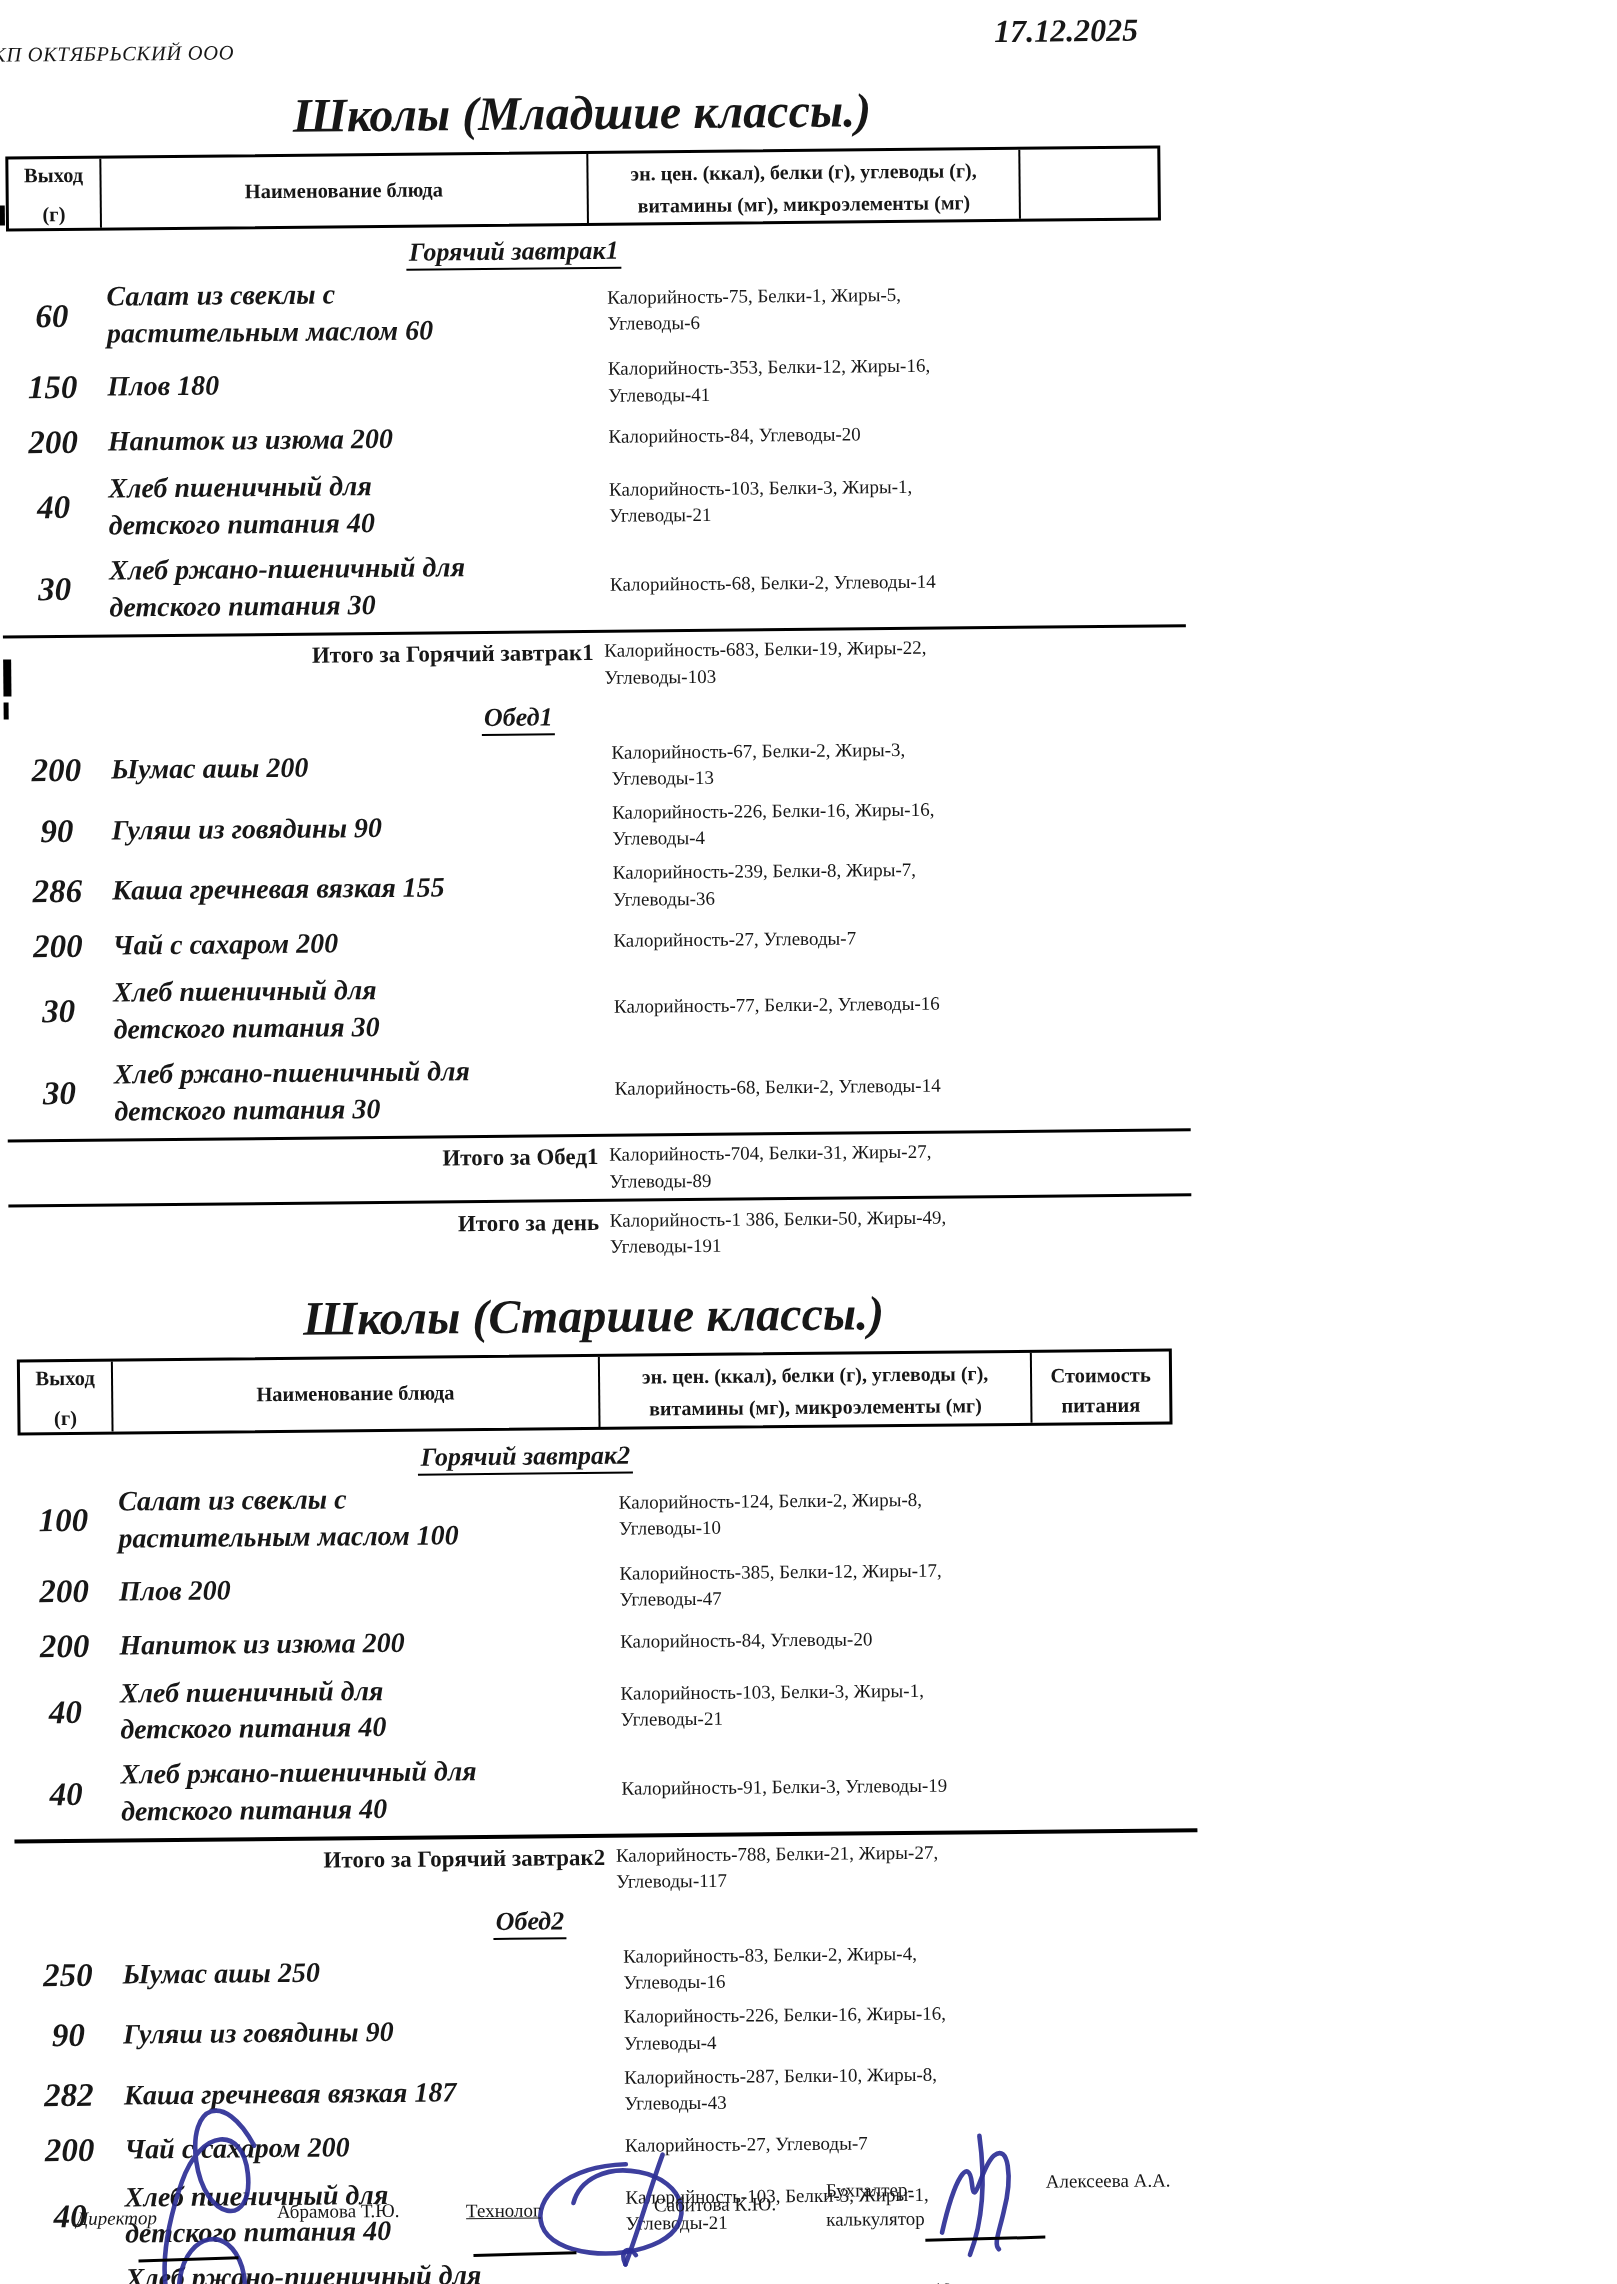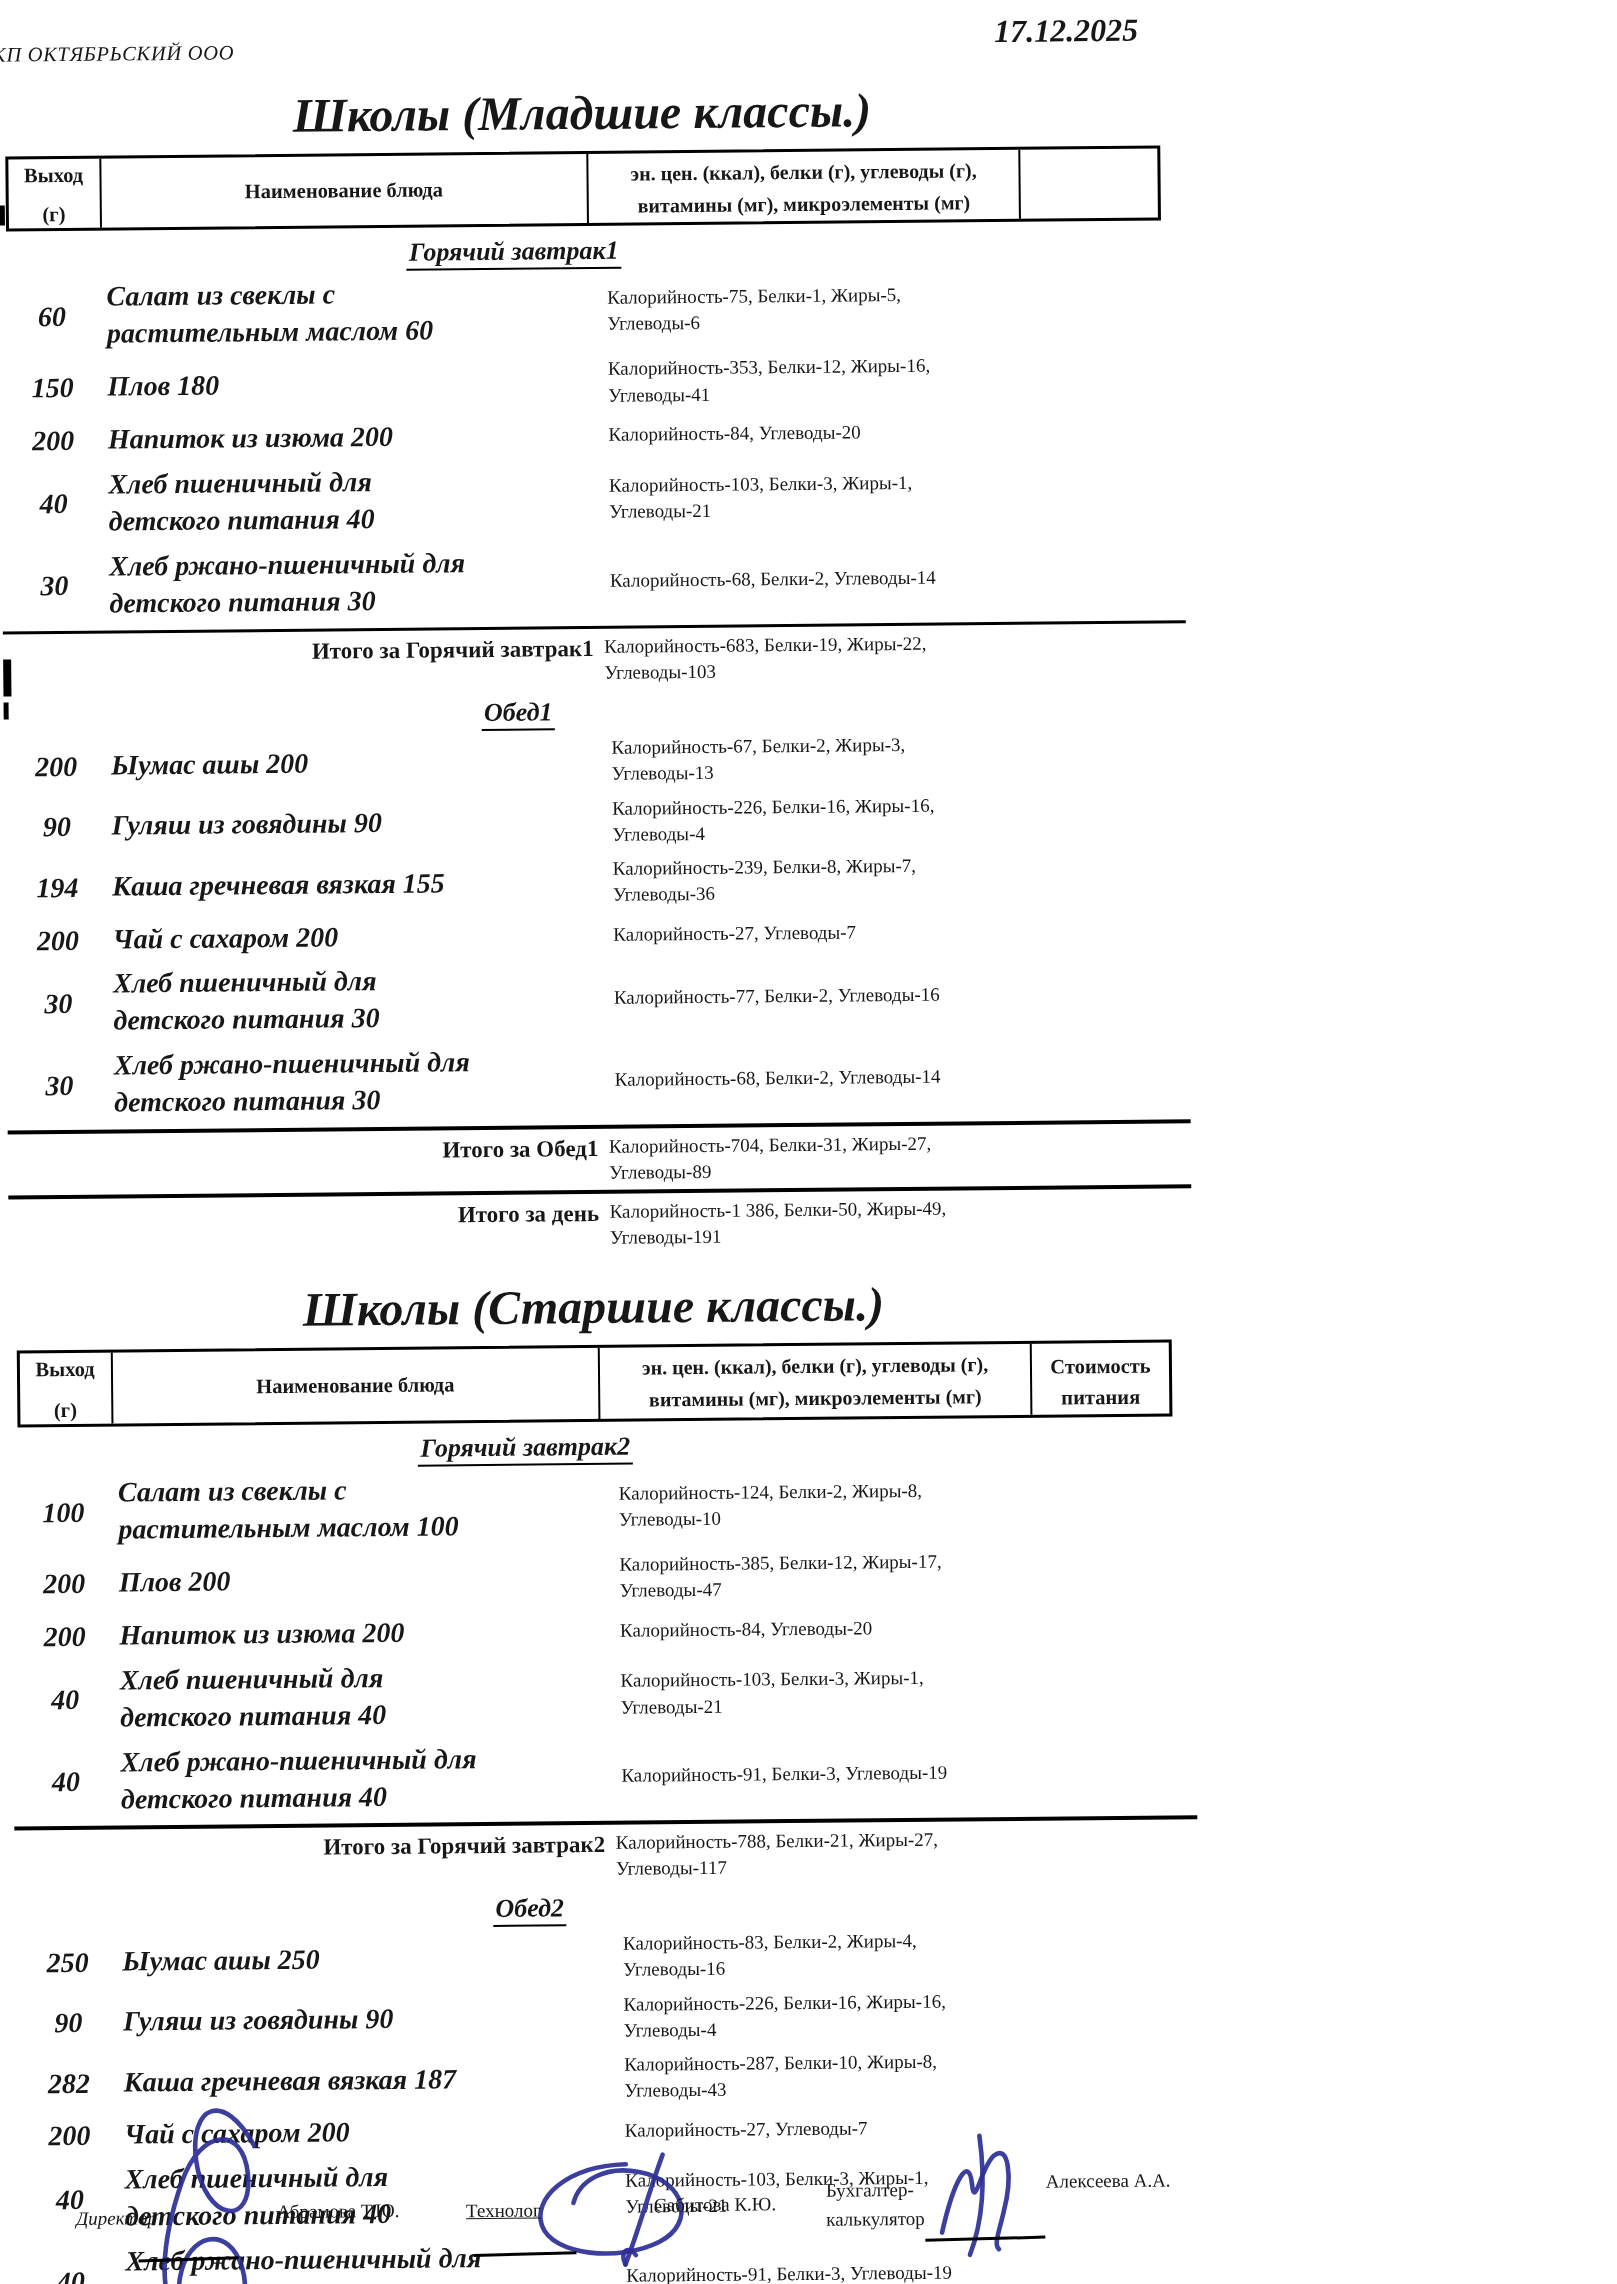--- a/index.html
+++ b/index.html
@@ -23,21 +23,21 @@
   .c2{flex:1;display:flex;align-items:center;justify-content:center;font-size:20.5px;}
   .c3{width:420px;text-align:center;font-size:20px;padding:4px 5.3px 1.3px 5.3px;line-height:1.6;}
   .c4{width:131px;text-align:center;font-size:20.5px;padding:8px 2.6px 1.3px 2.6px;line-height:1.5;}
 
   
   .sec{text-align:center;padding-right:139px;margin:10.6px 0 8px 0;font-size:26px;font-weight:bold;font-style:italic;}
   .sec .sl{border-bottom:2.6px solid #000;padding:0 2.6px 2px 2.6px;}
 
   
   .mrow{display:flex;align-items:center;margin:0 0 8px 0;}
-  .w{width:91px;text-align:center;font-size:28px;font-weight:bold;font-style:italic;line-height:1.25;}
+  .w{width:91px;text-align:center;font-size:33px;font-weight:bold;font-style:italic;line-height:1.25;}
   .nm{width:490px;padding-left:9.3px;font-size:28px;font-weight:bold;font-style:italic;line-height:1.32;}
   .inf{width:400px;padding-left:10.6px;font-size:19px;line-height:1.38;}
   .nm div:empty,.inf div:empty{display:none;}
 
   
   .sumline{height:3.3px;background:#000;width:1183px;margin:4px 0 5.3px -6.6px;}
   .sumrow{display:flex;align-items:flex-start;margin:0 0 4px 0;}
   .sumlabel{width:584px;text-align:right;font-weight:bold;font-size:23px;padding-top:2px;white-space:nowrap;}
 
   
@@ -180,21 +180,21 @@
           <div class="nm">
             <div>Гуляш из говядины 90</div>
 
           </div>
           <div class="inf">
             <div>Калорийность-226, Белки-16, Жиры-16,</div>
             <div>Углеводы-4</div>
           </div>
         </div>
           <div class="mrow">
-          <div class="w">194</div>
+          <div class="w">286</div>
           <div class="nm">
             <div>Каша гречневая вязкая 155</div>
 
           </div>
           <div class="inf">
             <div>Калорийность-239, Белки-8, Жиры-7,</div>
             <div>Углеводы-36</div>
           </div>
         </div>
           <div class="mrow">

